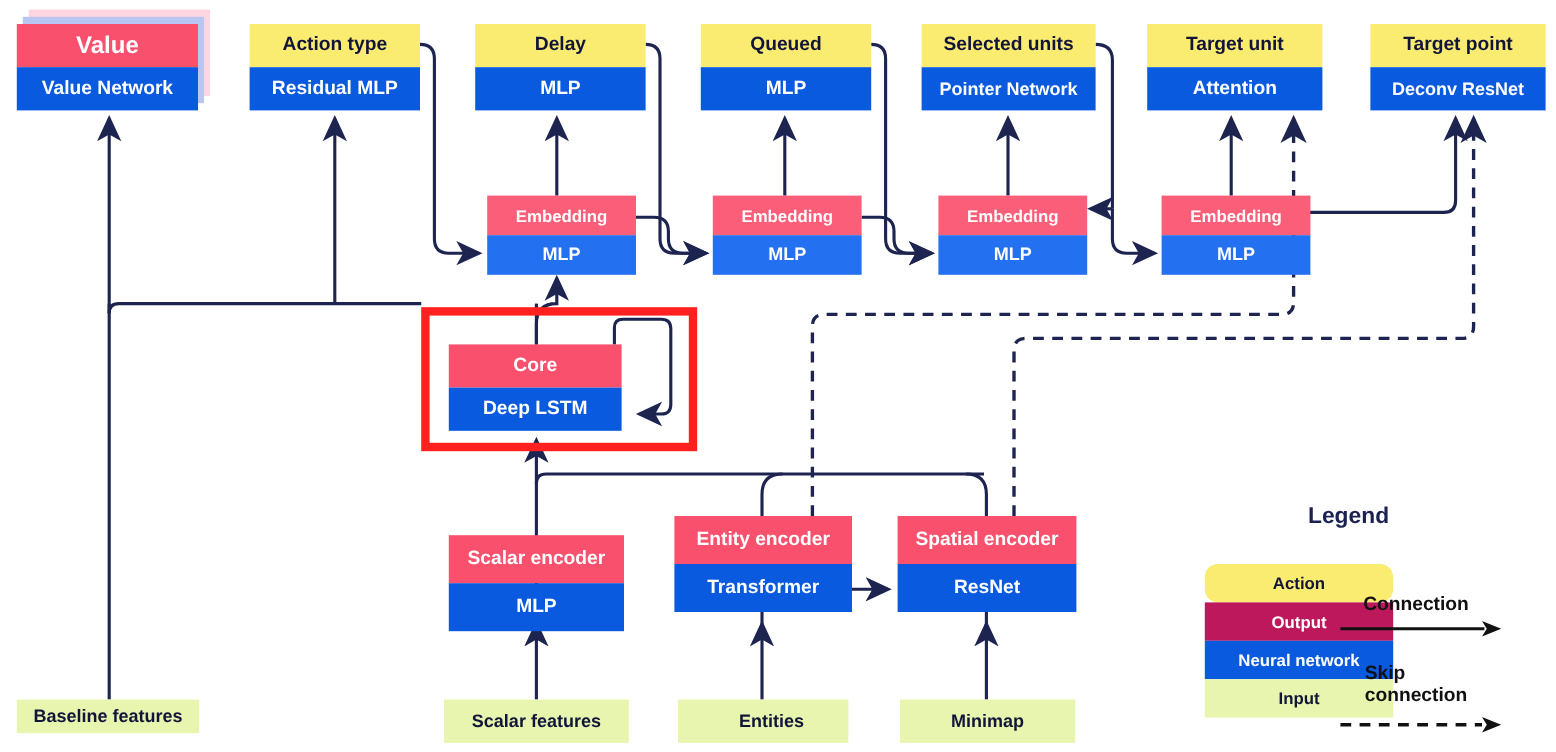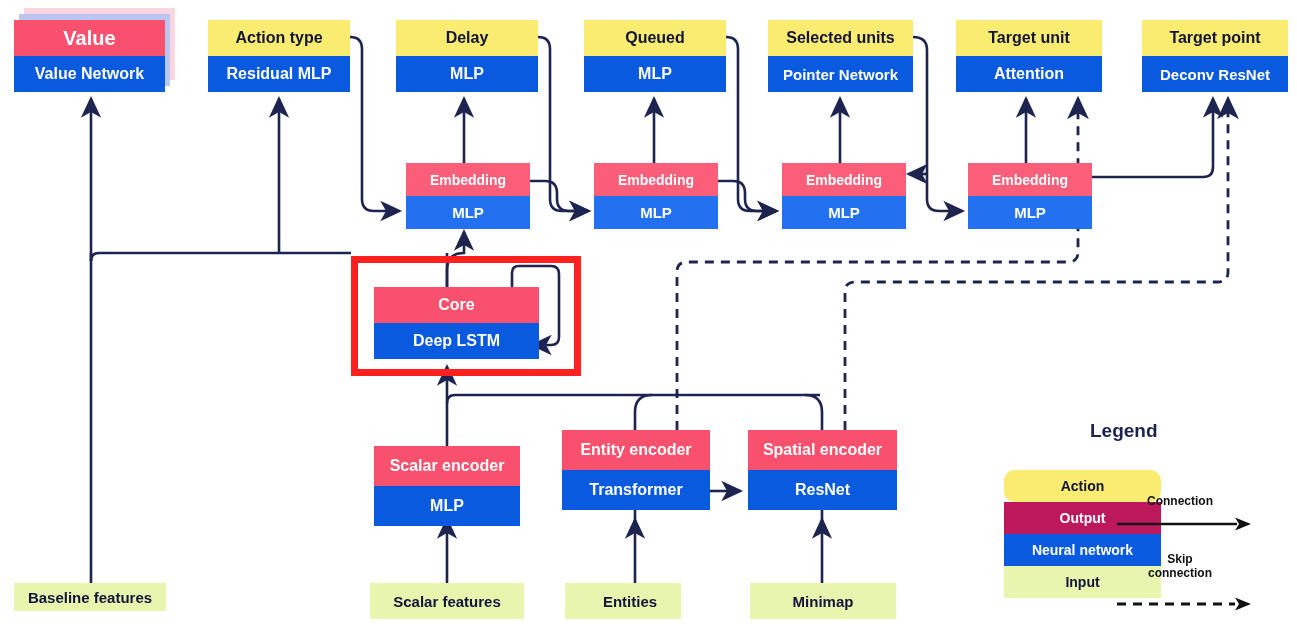--- a/index.html
+++ b/index.html
@@ -23,21 +23,21 @@
 
   .highlight{position:absolute;border:7px solid #FF2020;box-sizing:border-box;background:transparent;}
 
   #legend-title{position:absolute;color:#1b2150;font-weight:600;font-size:19px;}
   .legend-stack{position:absolute;}
   .legend-row{height:32px;display:flex;align-items:center;justify-content:center;font-size:14px;}
   .lg-action{background:#FAEC70;color:#12143a;font-weight:700;border-radius:11px;}
   .lg-output{background:#be185d;color:#fff;font-weight:600;}
   .lg-nn{background:#0A5AE0;color:#fff;font-weight:700;}
   .lg-input{background:#E8F5AE;color:#12143a;font-weight:700;}
-  .legend-label{position:absolute;color:#111;font-size:12px;font-weight:600;text-align:center;line-height:1.15;}
+  .legend-label{position:absolute;color:#111;font-size:16px;font-weight:600;text-align:left;line-height:1.15;}
 </style>
 </head>
 <body>
 
 <div id="stage">
 
   <svg id="wires" viewBox="0 0 1297 627">
     <defs>
       <marker id="ah" markerWidth="9" markerHeight="9" refX="7.2" refY="4.5" orient="auto">
         <path d="M0,0.6 L8.4,4.5 L0,8.4 L2.2,4.5 Z" fill="#1E2450"></path>
@@ -153,41 +153,41 @@
   <div class="node" style="left:782px;top:163px;width:124px;height:66px;">
     <div class="cell c-output-soft" style="height:33px;">Embedding</div>
     <div class="cell c-nn-soft" style="height:33px;">MLP</div>
   </div>
   <div class="node" style="left:968px;top:163px;width:124px;height:66px;">
     <div class="cell c-output-soft" style="height:33px;">Embedding</div>
     <div class="cell c-nn-soft" style="height:33px;">MLP</div>
   </div>
 
   <div class="highlight" style="left:351px;top:256px;width:230px;height:120px;"></div>
-  <div class="node" style="left:374px;top:287px;width:165px;height:72px;">
+  <div class="node" style="left:374px;top:287px;width:144px;height:72px;">
     <div class="cell c-output" style="height:36px;font-size:16px;">Core</div>
     <div class="cell c-nn" style="height:36px;">Deep LSTM</div>
   </div>
 
   <div class="node" style="left:374px;top:430px;width:146px;height:80px;margin-top:16px;">
     <div class="cell c-output" style="height:40px;font-size:16px;">Scalar encoder</div>
     <div class="cell c-nn" style="height:40px;">MLP</div>
   </div>
   <div class="node" style="left:562px;top:430px;width:148px;height:84px;">
     <div class="cell c-output" style="height:40px;font-size:16px;">Entity encoder</div>
     <div class="cell c-nn" style="height:40px;">Transformer</div>
   </div>
   <div class="node" style="left:748px;top:430px;width:149px;height:80px;">
     <div class="cell c-output" style="height:40px;font-size:16px;">Spatial encoder</div>
     <div class="cell c-nn" style="height:40px;">ResNet</div>
   </div>
 
   <div class="node cell c-input" style="left:14px;top:583px;width:152px;height:28px;">Baseline features</div>
   <div class="node cell c-input" style="left:370px;top:583px;width:154px;height:36px;">Scalar features</div>
-  <div class="node cell c-input" style="left:565px;top:583px;width:116px;height:36px;padding-left:14px;">Entities</div>
+  <div class="node cell c-input" style="left:565px;top:583px;width:142px;height:36px;padding-left:14px;">Entities</div>
   <div class="node cell c-input" style="left:750px;top:583px;width:146px;height:36px;">Minimap</div>
 
   <div id="legend-title" style="left:1090px;top:420px;">Legend</div>
 
   <div class="legend-stack" style="left:1004px;top:470px;width:157px;">
     <div class="legend-row lg-action">Action</div>
     <div class="legend-row lg-output">Output</div>
     <div class="legend-row lg-nn">Neural network</div>
     <div class="legend-row lg-input">Input</div>
   </div>

